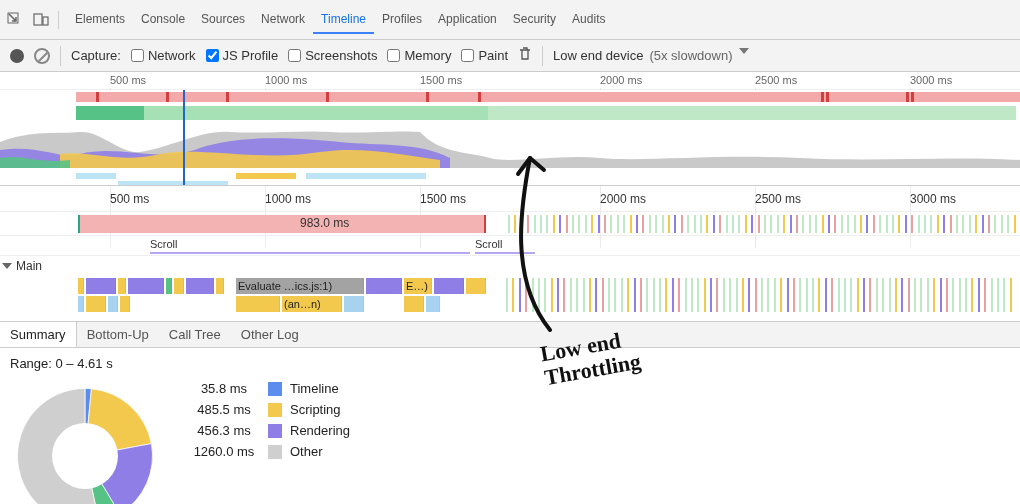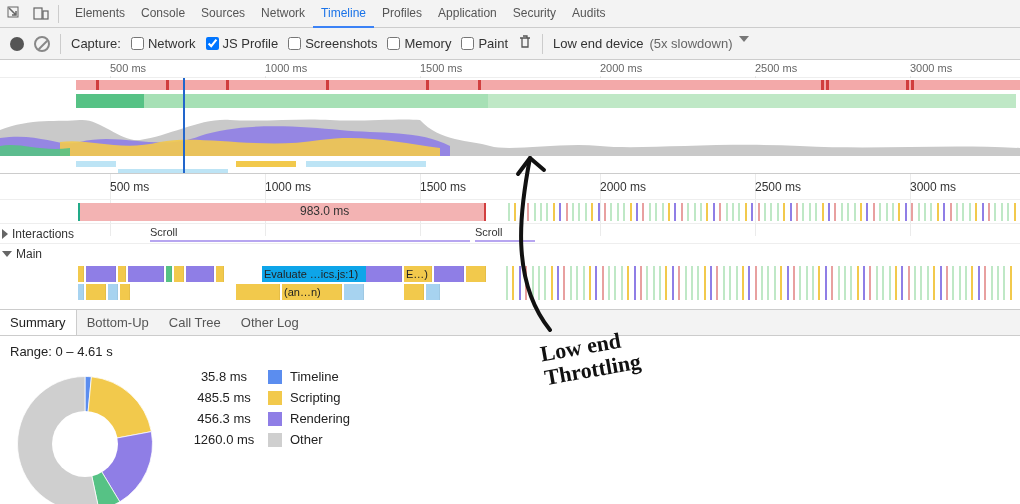--- a/index.html
+++ b/index.html
@@ -1,19 +1,19 @@
 <!DOCTYPE html>
 <html><head>
 <meta charset="utf-8">
 <style>
   * { box-sizing: border-box; margin: 0; padding: 0; }
   body { font-family: -apple-system, "Segoe UI", Helvetica, Arial, sans-serif; font-size: 12px; color: #333; background: #fff; width: 1020px; height: 504px; overflow: hidden; position: relative; }
 
   
-  .tabbar { display: flex; align-items: center; height: 28px; border-bottom: 1px solid #ccc; background: #f3f3f3; padding: 0 6px; gap: 8px; }
+  .tabbar { display: flex; align-items: center; height: 40px; border-bottom: 1px solid #ccc; background: #f3f3f3; padding: 0 6px; gap: 8px; }
   .tabbar .icon { width: 18px; height: 18px; display: flex; align-items: center; justify-content: center; color: #666; }
   .tabbar .sep { width: 1px; height: 18px; background: #ccc; }
   .tab { padding: 6px 8px; color: #555; cursor: pointer; }
   .tab.active { color: #1a73e8; border-bottom: 2px solid #3b82f6; }
 
   
   .toolbar { display: flex; align-items: center; height: 32px; border-bottom: 1px solid #ccc; background: #f3f3f3; padding: 0 10px; gap: 10px; font-size: 13px; color: #333; }
   .toolbar .circle { width: 14px; height: 14px; border-radius: 50%; background: #555; }
   .toolbar .nosign { width: 16px; height: 16px; border: 2px solid #888; border-radius: 50%; position: relative; }
   .toolbar .nosign::after { content: ""; position: absolute; left: 1px; top: 6px; width: 12px; height: 2px; background: #888; transform: rotate(-45deg); }
@@ -279,45 +279,41 @@
         <div style="position: absolute; left: 486.4px; width: 2px; top: 0px; height: 18px; background: rgb(191, 232, 198);"></div>
         <div style="position: absolute; left: 492.8px; width: 2px; top: 0px; height: 18px; background: rgb(191, 232, 198);"></div>
         <div style="position: absolute; left: 499.2px; width: 2px; top: 0px; height: 18px; background: rgb(191, 232, 198);"></div>
         <div style="position: absolute; left: 505.6px; width: 2px; top: 0px; height: 18px; background: rgb(242, 201, 76);"></div>
       </div>
   </div>
   <div class="band-label" style="left:300px">983.0 ms</div>
 </div>
 
 <div class="interactions">
-  <div class="row-label" style="position:absolute;left:0;top:0;height:20px;width:128px;border:none;">
-    <span class="tri-right"></span>
-    <span>Interactions</span>
-  </div>
   <div class="track" id="interactions-track">
       <div class="ev" style="left: 22px; width: 320px; border-bottom: 2px solid rgb(183, 166, 240);">Scroll</div>
       <div class="ev" style="left: 347px; width: 60px; border-bottom: 2px solid rgb(183, 166, 240);">Scroll</div>
     </div>
 </div>
 
 <div class="row-label" style="border-bottom:none">
   <span class="tri-down2"></span>
   <span>Main</span>
 </div>
 <div class="main-track">
   <div class="lane" id="lane1" style="top:2px">
       <div class="slice" style="left: 0px; width: 6px; background: rgb(242, 201, 76);"></div>
       <div class="slice" style="left: 8px; width: 30px; background: rgb(143, 126, 230);"></div>
       <div class="slice" style="left: 40px; width: 8px; background: rgb(242, 201, 76);"></div>
       <div class="slice" style="left: 50px; width: 36px; background: rgb(143, 126, 230);"></div>
       <div class="slice" style="left: 88px; width: 6px; background: rgb(86, 194, 133);"></div>
       <div class="slice" style="left: 96px; width: 10px; background: rgb(242, 201, 76);"></div>
       <div class="slice" style="left: 108px; width: 28px; background: rgb(143, 126, 230);"></div>
       <div class="slice" style="left: 138px; width: 8px; background: rgb(242, 201, 76);"></div>
-      <div class="slice" style="left: 158px; width: 128px; background: #0ea5e9; margin-left: 26px;">Evaluate …ics.js:1)</div>
+      <div class="slice" style="left: 158px; width: 128px; background: #a3a3a3;">Evaluate …ics.js:1)</div>
       <div class="slice" style="left: 288px; width: 36px; background: rgb(143, 126, 230);"></div>
       <div class="slice" style="left: 326px; width: 28px; background: rgb(242, 201, 76);">E…)</div>
       <div class="slice" style="left: 356px; width: 30px; background: rgb(143, 126, 230);"></div>
       <div class="slice" style="left: 388px; width: 20px; background: rgb(242, 201, 76);"></div>
     </div>
   <div class="lane" id="lane2" style="top:20px">
       <div class="slice" style="left: 0px; width: 6px; background: rgb(167, 211, 240);"></div>
       <div class="slice" style="left: 8px; width: 20px; background: rgb(242, 201, 76);"></div>
       <div class="slice" style="left: 30px; width: 10px; background: rgb(167, 211, 240);"></div>
       <div class="slice" style="left: 42px; width: 10px; background: rgb(242, 201, 76);"></div>

